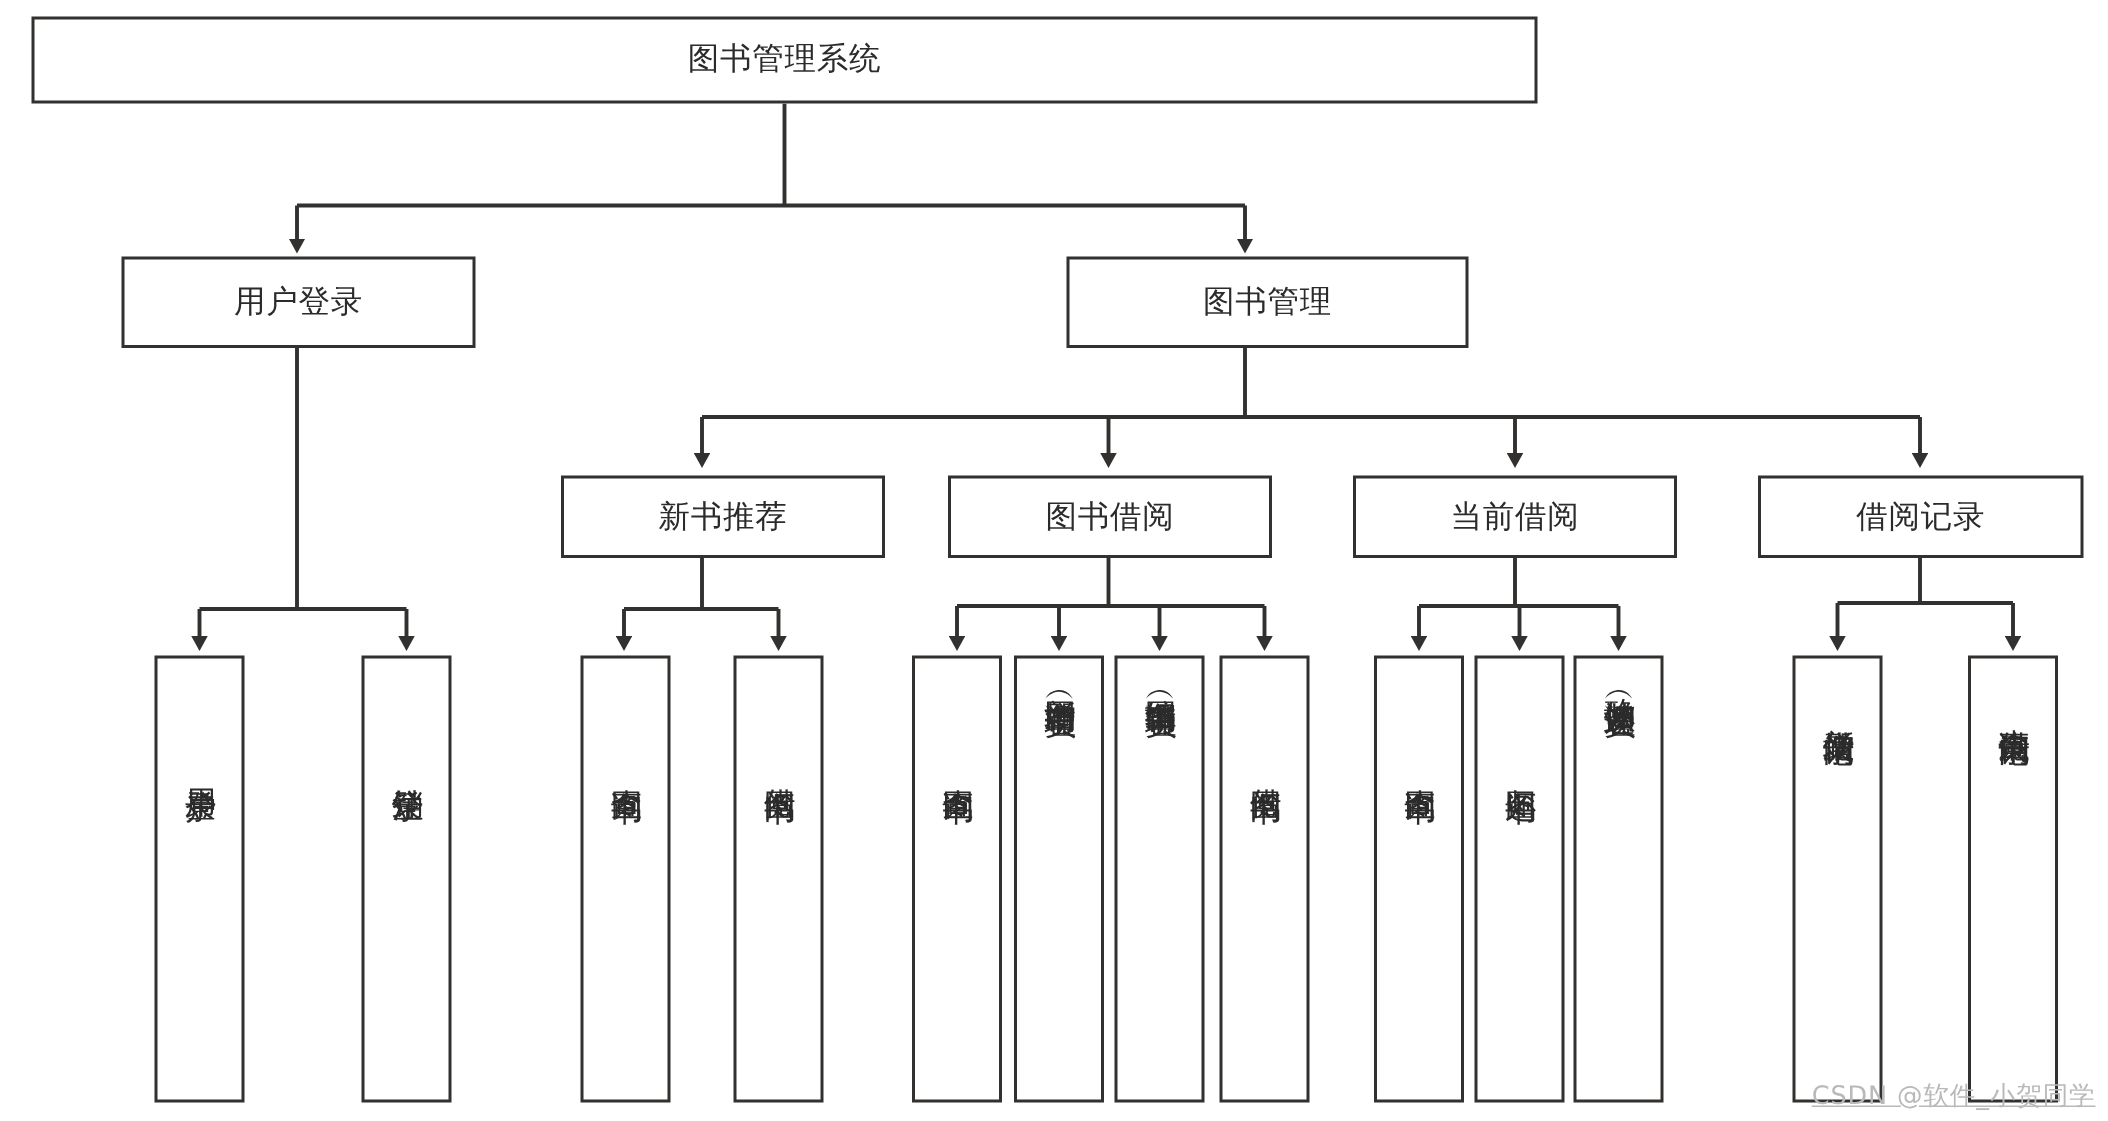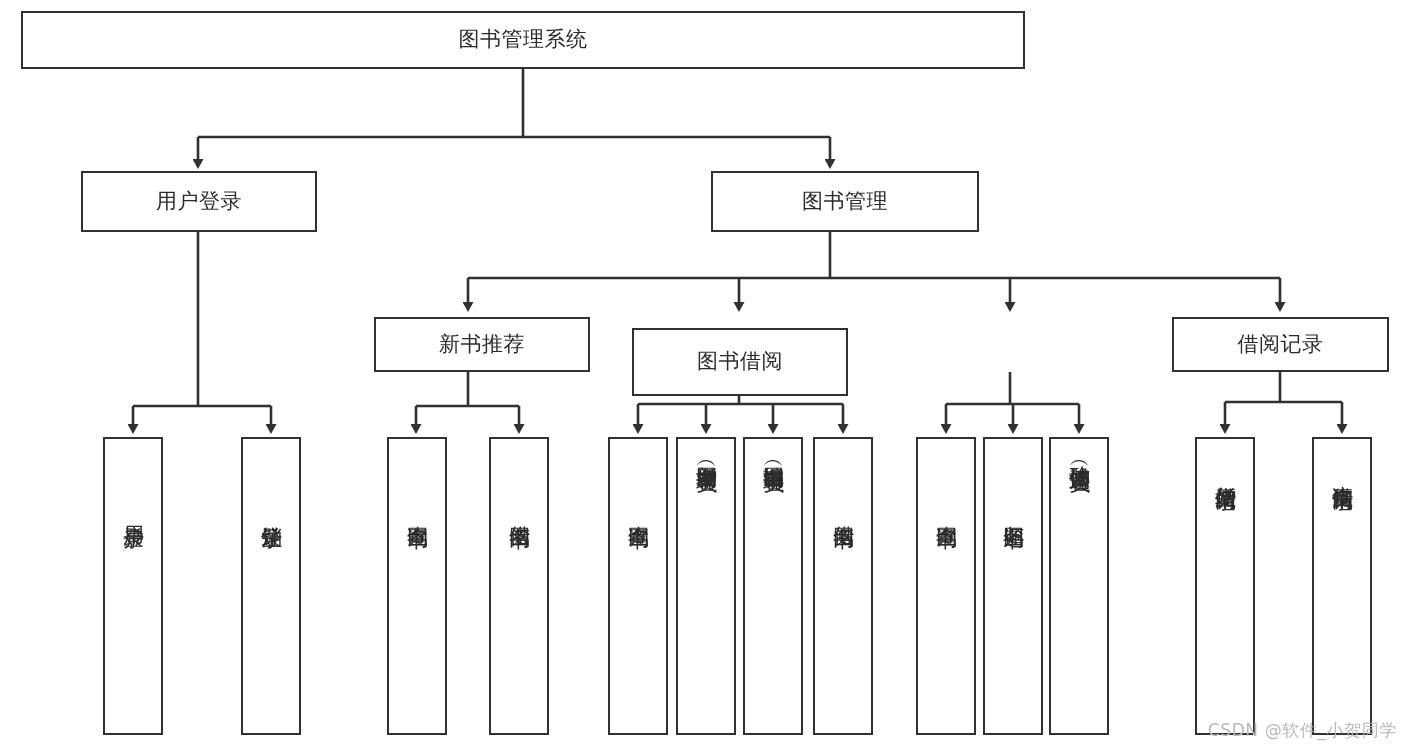--- a/index.html
+++ b/index.html
@@ -68,20 +68,21 @@
     pointer-events: none;
   }
   #watermark {
     position: absolute;
     right: 8px;
     bottom: 5px;
     font-size: 17px;
     color: #b9b9b9;
     letter-spacing: 0.6px;
     white-space: nowrap;
+    text-decoration: underline;
   }
 </style>
 </head>
 <body>
 
 <div id="diagram-root">
 
   <svg id="connector-layer" viewBox="0 0 1405 747">
     <defs>
       <marker id="arrow" markerWidth="10" markerHeight="11" refX="1" refY="5.5" orient="auto" markerUnits="userSpaceOnUse">
@@ -139,22 +140,25 @@
   <div class="node-box" style="left:81px; top:171px; width:236px; height:61px;">
     <span class="node-label">用户登录</span>
   </div>
   <div class="node-box" style="left:711px; top:171px; width:268px; height:61px;">
     <span class="node-label">图书管理</span>
   </div>
 
   <div class="node-box" style="left:374px; top:317px; width:216px; height:55px;">
     <span class="node-label">新书推荐</span>
   </div>
-  <div class="node-box" style="left:632px; top:328px; width:216px; height:68px;font-family:Liberation Serif, serif;">
+  <div class="node-box" style="left:632px; top:317px; width:216px; height:55px;font-family:Liberation Serif, serif;">
     <span class="node-label">图书借阅</span>
+  </div>
+  <div class="node-box" style="left:902px; top:317px; width:216px; height:55px;">
+    <span class="node-label">当前借阅</span>
   </div>
   <div class="node-box" style="left:1172px; top:317px; width:217px; height:55px;">
     <span class="node-label">借阅记录</span>
   </div>
 
   <div class="node-box vertical leaf-short" style="left:103px; top:437px; width:60px; height:298px;">
     <span class="node-label">用户登录</span>
   </div>
   <div class="node-box vertical leaf-short" style="left:241px; top:437px; width:60px; height:298px;">
     <span class="node-label">注销登录</span>

